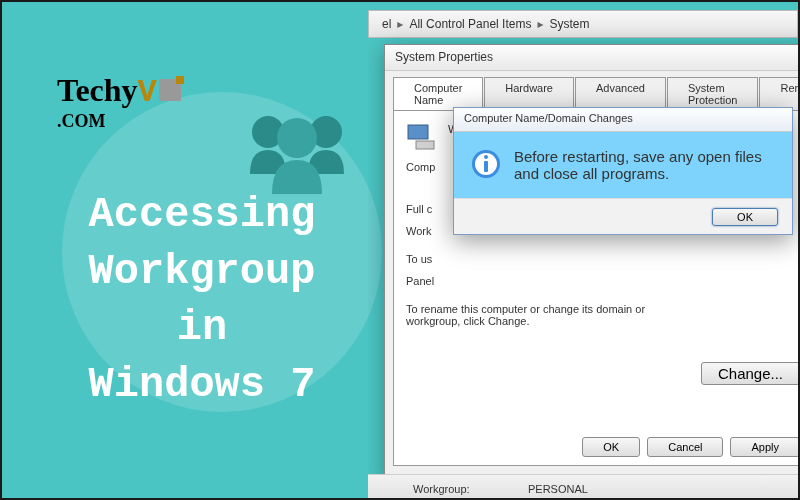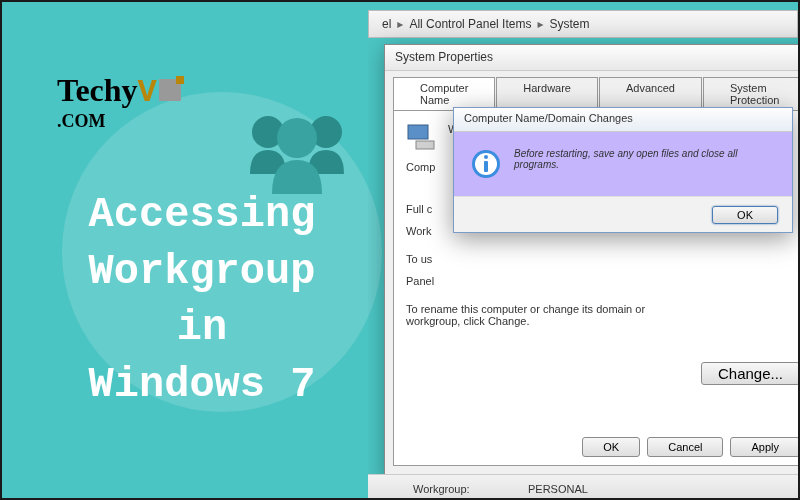--- a/index.html
+++ b/index.html
@@ -130,21 +130,21 @@
       padding: 5px 10px;
       color: #333;
     }
     .tabs {
       display: flex;
       background: #f0f0f0;
       padding: 6px 8px 0 8px;
       font-size: 11px;
     }
     .tab {
-      padding: 4px 26px;
+      padding: 4px 20px;
       background: #f0f0f0;
       border: 1px solid #999;
       border-bottom: none;
       margin-right: 1px;
       color: #333;
     }
     .tab.active {
       background: #fff;
       position: relative;
       z-index: 2;
@@ -218,21 +218,21 @@
       align-items: center;
       padding-left: 55px;
       color: #333;
     }
     .status-label { width: 115px; }
     .dialog {
       position: absolute;
       top: 105px;
       left: 85px;
       width: 340px;
-      background: #c4b5fd;
+      background: #7dd3fc;
       border: 1px solid #7a9cc6;
       box-shadow: 0 6px 24px rgba(0,0,0,0.4);
       z-index: 10;
     }
     .dialog-title {
       height: 24px;
       background: linear-gradient(#fdfdfd,#e8eef6);
       border-bottom: 1px solid #ccc;
       font-size: 11px;
       padding: 4px 10px;
@@ -248,23 +248,22 @@
       margin-right: 12px;
       flex-shrink: 0;
     }
     .dialog-msg {
       font-size: 14px;
       color: #0b4d8c;
       font-weight: 500;
       margin-bottom: 10px;
     }
     .dialog-sub {
-      font-size: 10px;
-      color: #333;
-      font-style: italic;
+      font-size: 15px;
+      color: #333;
     }
     .dialog-footer {
       padding: 8px 14px;
       text-align: right;
       border-top: 1px solid #e0e0e0;
       background: #f2f2f2;
     }
     .ok-btn {
       padding: 2px 24px;
       font-size: 11px;

